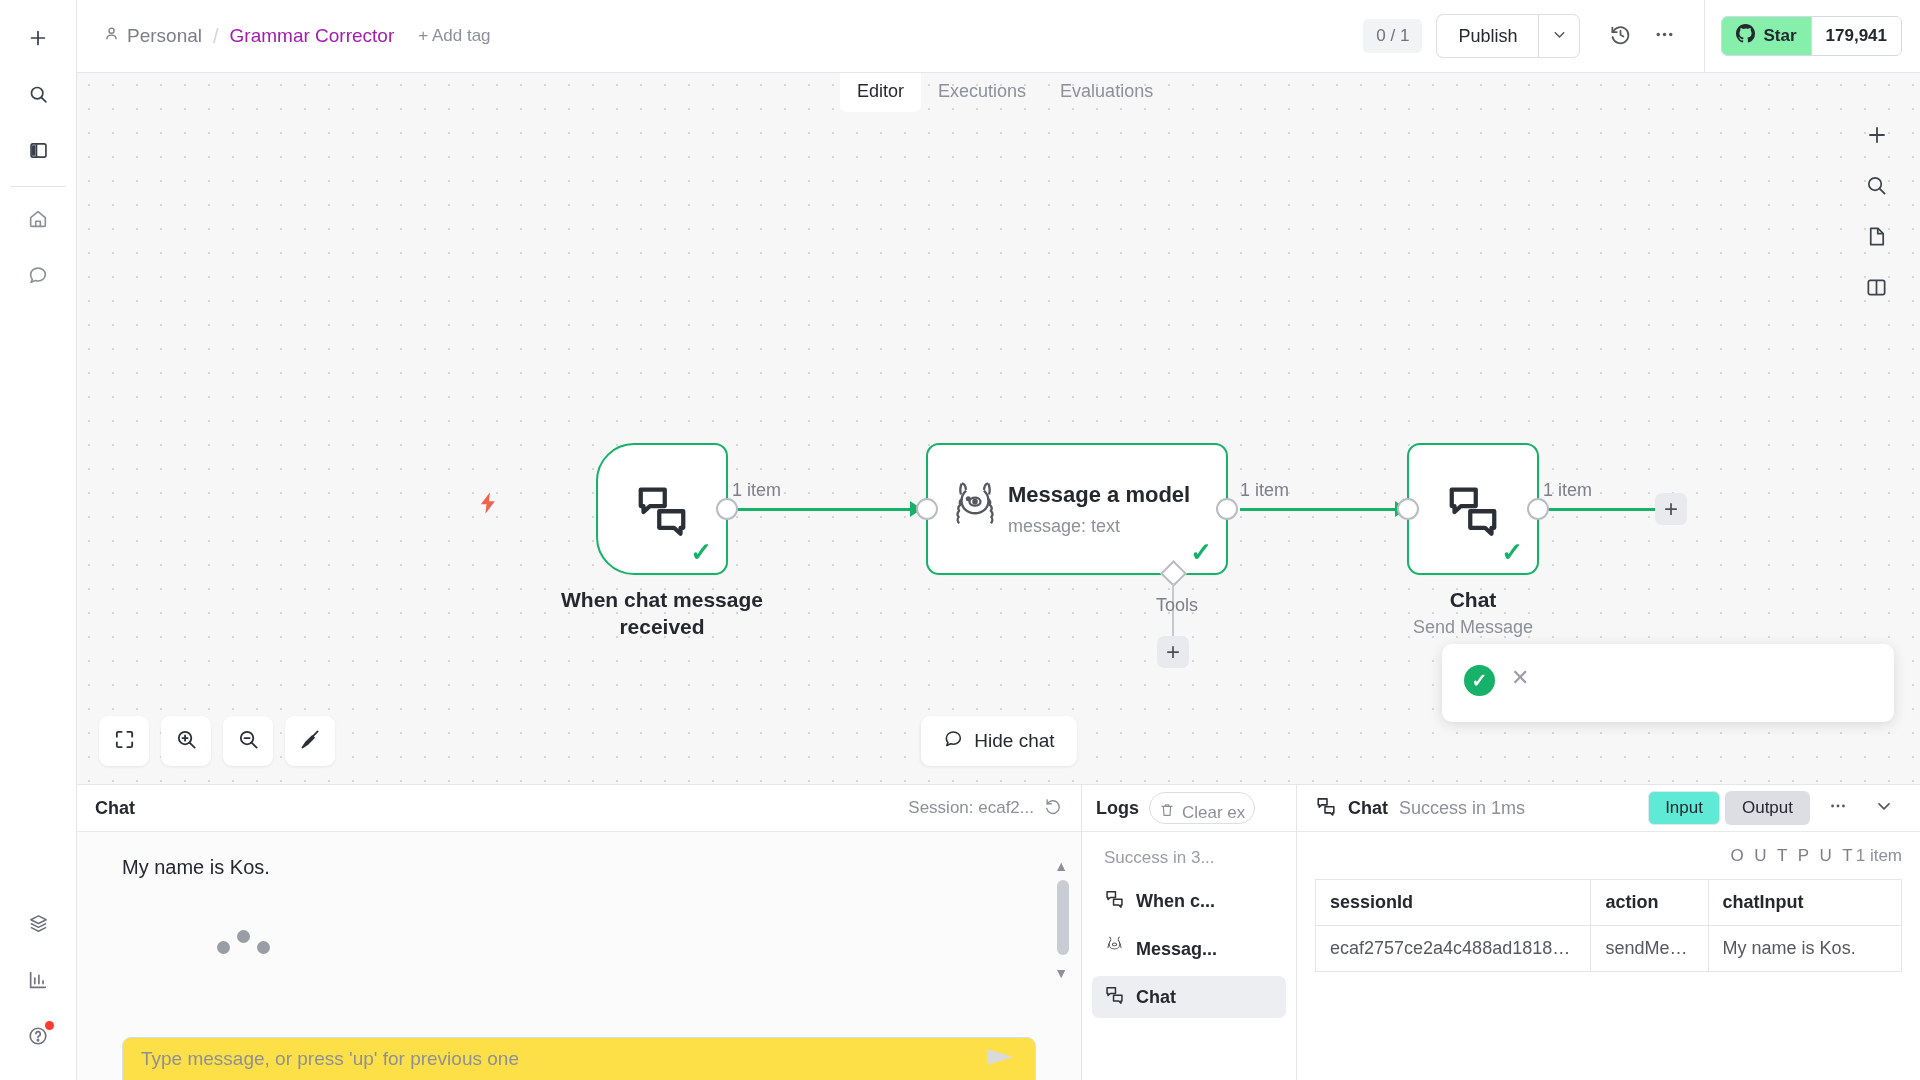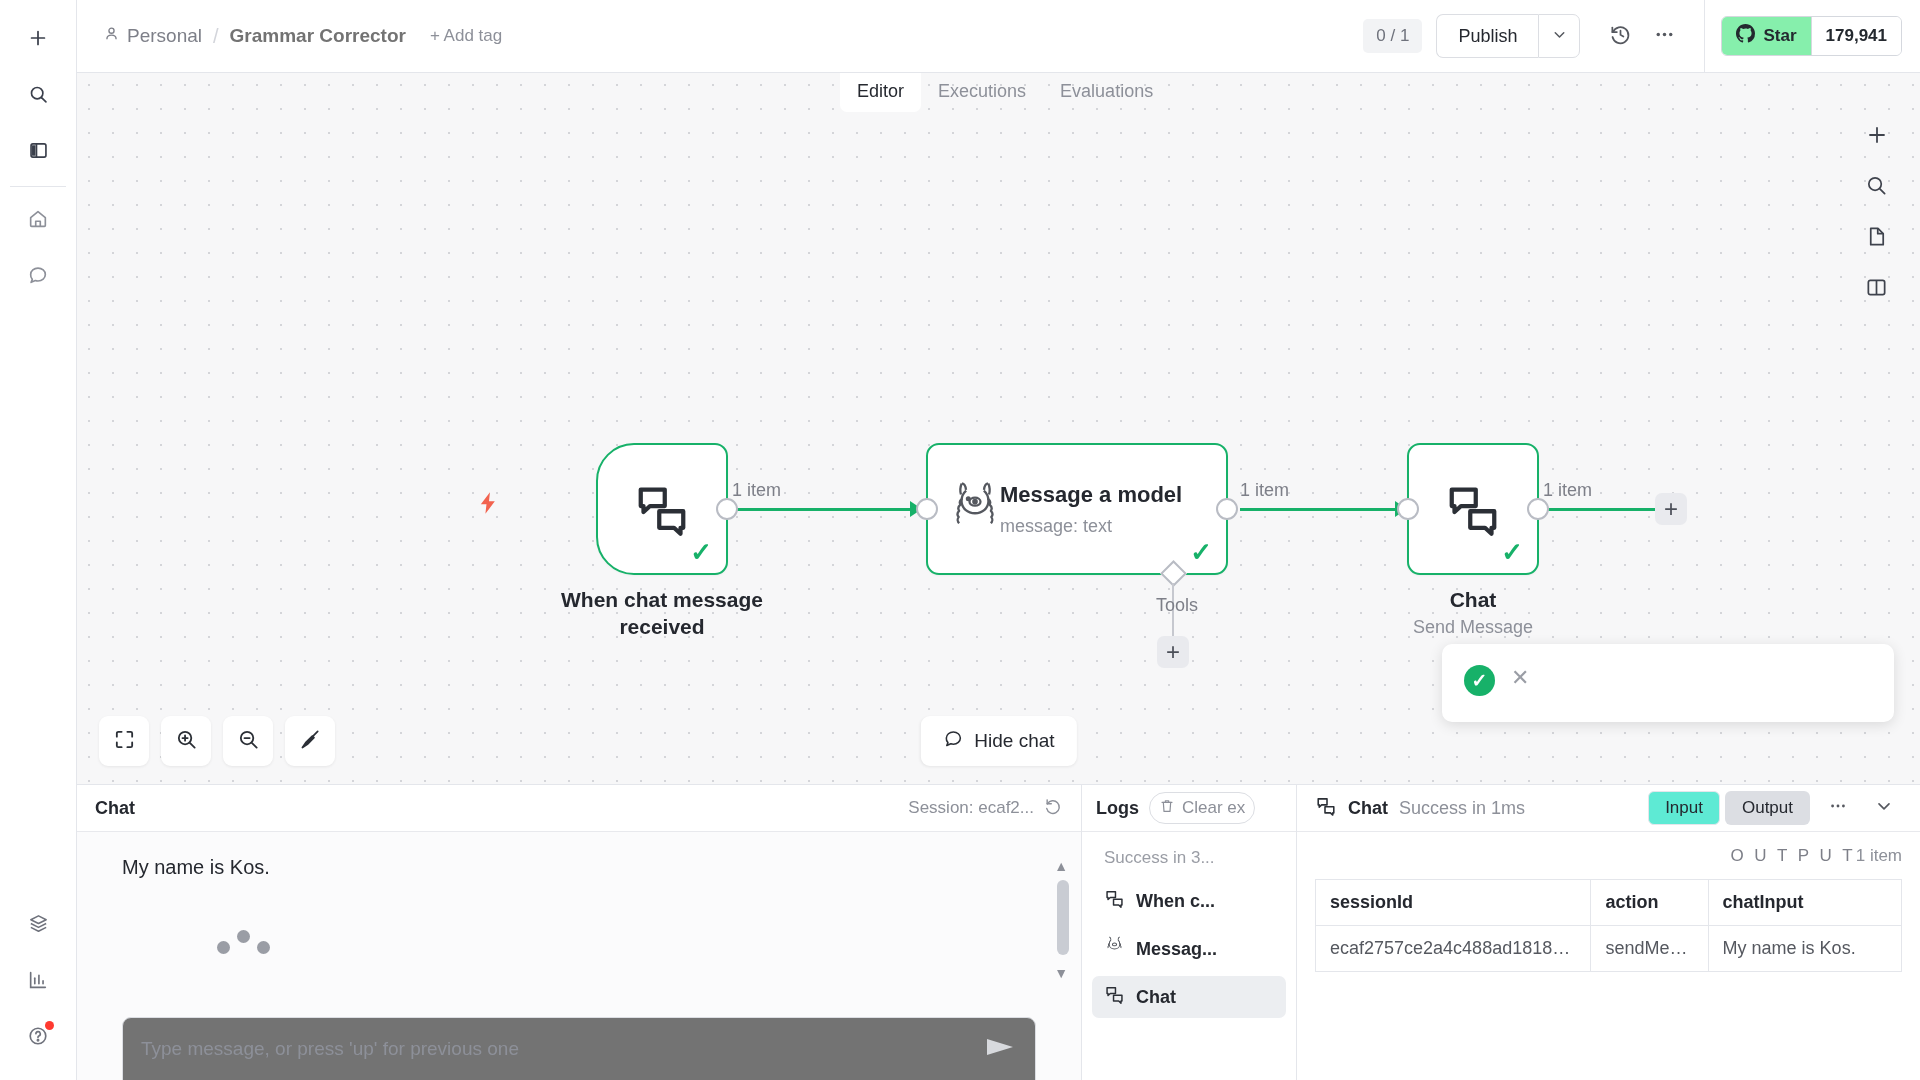--- a/index.html
+++ b/index.html
@@ -31,21 +31,21 @@
 
   
   #topbar {
     position:absolute; left:77px; top:0; width:1843px; height:73px;
     background:#ffffff; border-bottom:1px solid #e4e6eb;
     display:flex; align-items:center; padding:0 18px 0 26px;
   }
   .breadcrumb { display:flex; align-items:center; gap:11px; font-size:19px; }
   .bc-person { display:flex; align-items:center; gap:7px; color:#7d7f88; }
   .bc-sep { color:#d3d5db; font-size:20px; }
-  .bc-current { color:#737373; font-weight:700; }
+  .bc-current { color:#a21caf; font-weight:400; }
   .add-tag { color:#8d9099; font-size:17px; margin-left:13px; cursor:pointer; }
   .tb-spacer { flex:1; }
   .count-pill {
     background:#f2f3f5; color:#6f727c; border-radius:5px;
     padding:7px 13px; font-size:17px; margin-right:14px;
   }
   .publish-grp { display:flex; height:44px; margin-right:18px; }
   .publish-btn {
     border:1px solid #dcdee3; border-right:none; border-radius:7px 0 0 7px;
     background:#fff; padding:0 21px; font-size:18px; color:#25282f;
@@ -104,21 +104,21 @@
   
   .node-wrap { position:absolute; }
   .node {
     background:#ffffff; border:2.5px solid #17b169; position:relative;
     box-shadow:0 1px 2px rgba(0,0,0,0.04);
   }
   .node-trigger { width:132px; height:132px; border-radius:38px 13px 13px 38px; }
   .node-square  { width:132px; height:132px; border-radius:13px; }
   .node-wide {
     width:302px; height:132px; border-radius:13px; display:flex;
-    align-items:center; padding:0 20px 0 22px; gap:0;
+    align-items:center; padding:0 20px 0 22px; gap:8px;
   }
   .node-icon-center {
     width:100%; height:100%; display:flex; align-items:center; justify-content:center;
     color:#2b2f36;
   }
   .node-check {
     position:absolute; right:14px; bottom:8px; color:#17b169;
     font-size:26px; line-height:1; font-weight:bold;
   }
   .node-title-out {
@@ -212,36 +212,36 @@
   }
   .typing { position:absolute; left:140px; top:98px; display:flex; align-items:flex-end; gap:7px; }
   .dot { width:13px; height:13px; border-radius:50%; background:#9a9da5; }
   .dot.mid { margin-bottom:11px; }
   .chat-scroll {
     position:absolute; right:12px; top:48px; width:12px; height:75px;
     border-radius:6px; background:#c9ccd3;
   }
   .chat-scroll-arrow { position:absolute; right:13px; color:#8d9099; font-size:14px; }
   .chat-input-wrap {
-    position:absolute; left:45px; right:45px; bottom:-1px; height:64px;
-    border:1px solid #dcdee3; border-radius:9px 9px 0 0; background:#737373;
+    position:absolute; left:45px; right:45px; bottom:-1px; height:44px;
+    border:1px solid #dcdee3; border-radius:9px 9px 0 0; background:#fde047;
     display:flex; align-items:center; padding:8px 18px;
   }
   .chat-input {
     flex:1; border:none; outline:none; font-size:19px; color:#25282f;
     font-family:"Liberation Sans", sans-serif; background:transparent;
   }
   .chat-input::placeholder { color:#8d9099; }
   .send-arrow { color:#d8dade; }
 
   
   #logs-panel { width:215px; border-right:1px solid #e4e6eb; display:flex; flex-direction:column; }
   .clear-btn {
     border:1px solid #dcdee3; border-radius:16px; height:32px; padding:0 9px;
-    display:flex; align-items:center; gap:7px; font-size:17px; color:#8d9099;
+    display:flex; align-items:flex-end; gap:7px; font-size:17px; color:#8d9099;
     overflow:hidden; white-space:nowrap; cursor:pointer; background:#fff;
   }
   .logs-body { flex:1; padding:7px 10px; overflow:hidden; }
   .logs-status { font-size:17px; color:#9a9da5; padding:9px 12px 12px; }
   .log-item {
     display:flex; align-items:center; gap:11px; height:42px; padding:0 12px;
     border-radius:7px; font-size:18px; font-weight:bold; color:#25282f;
     cursor:pointer; margin-bottom:6px; white-space:nowrap; overflow:hidden;
   }
   .log-item.selected { background:#eceef1; }

